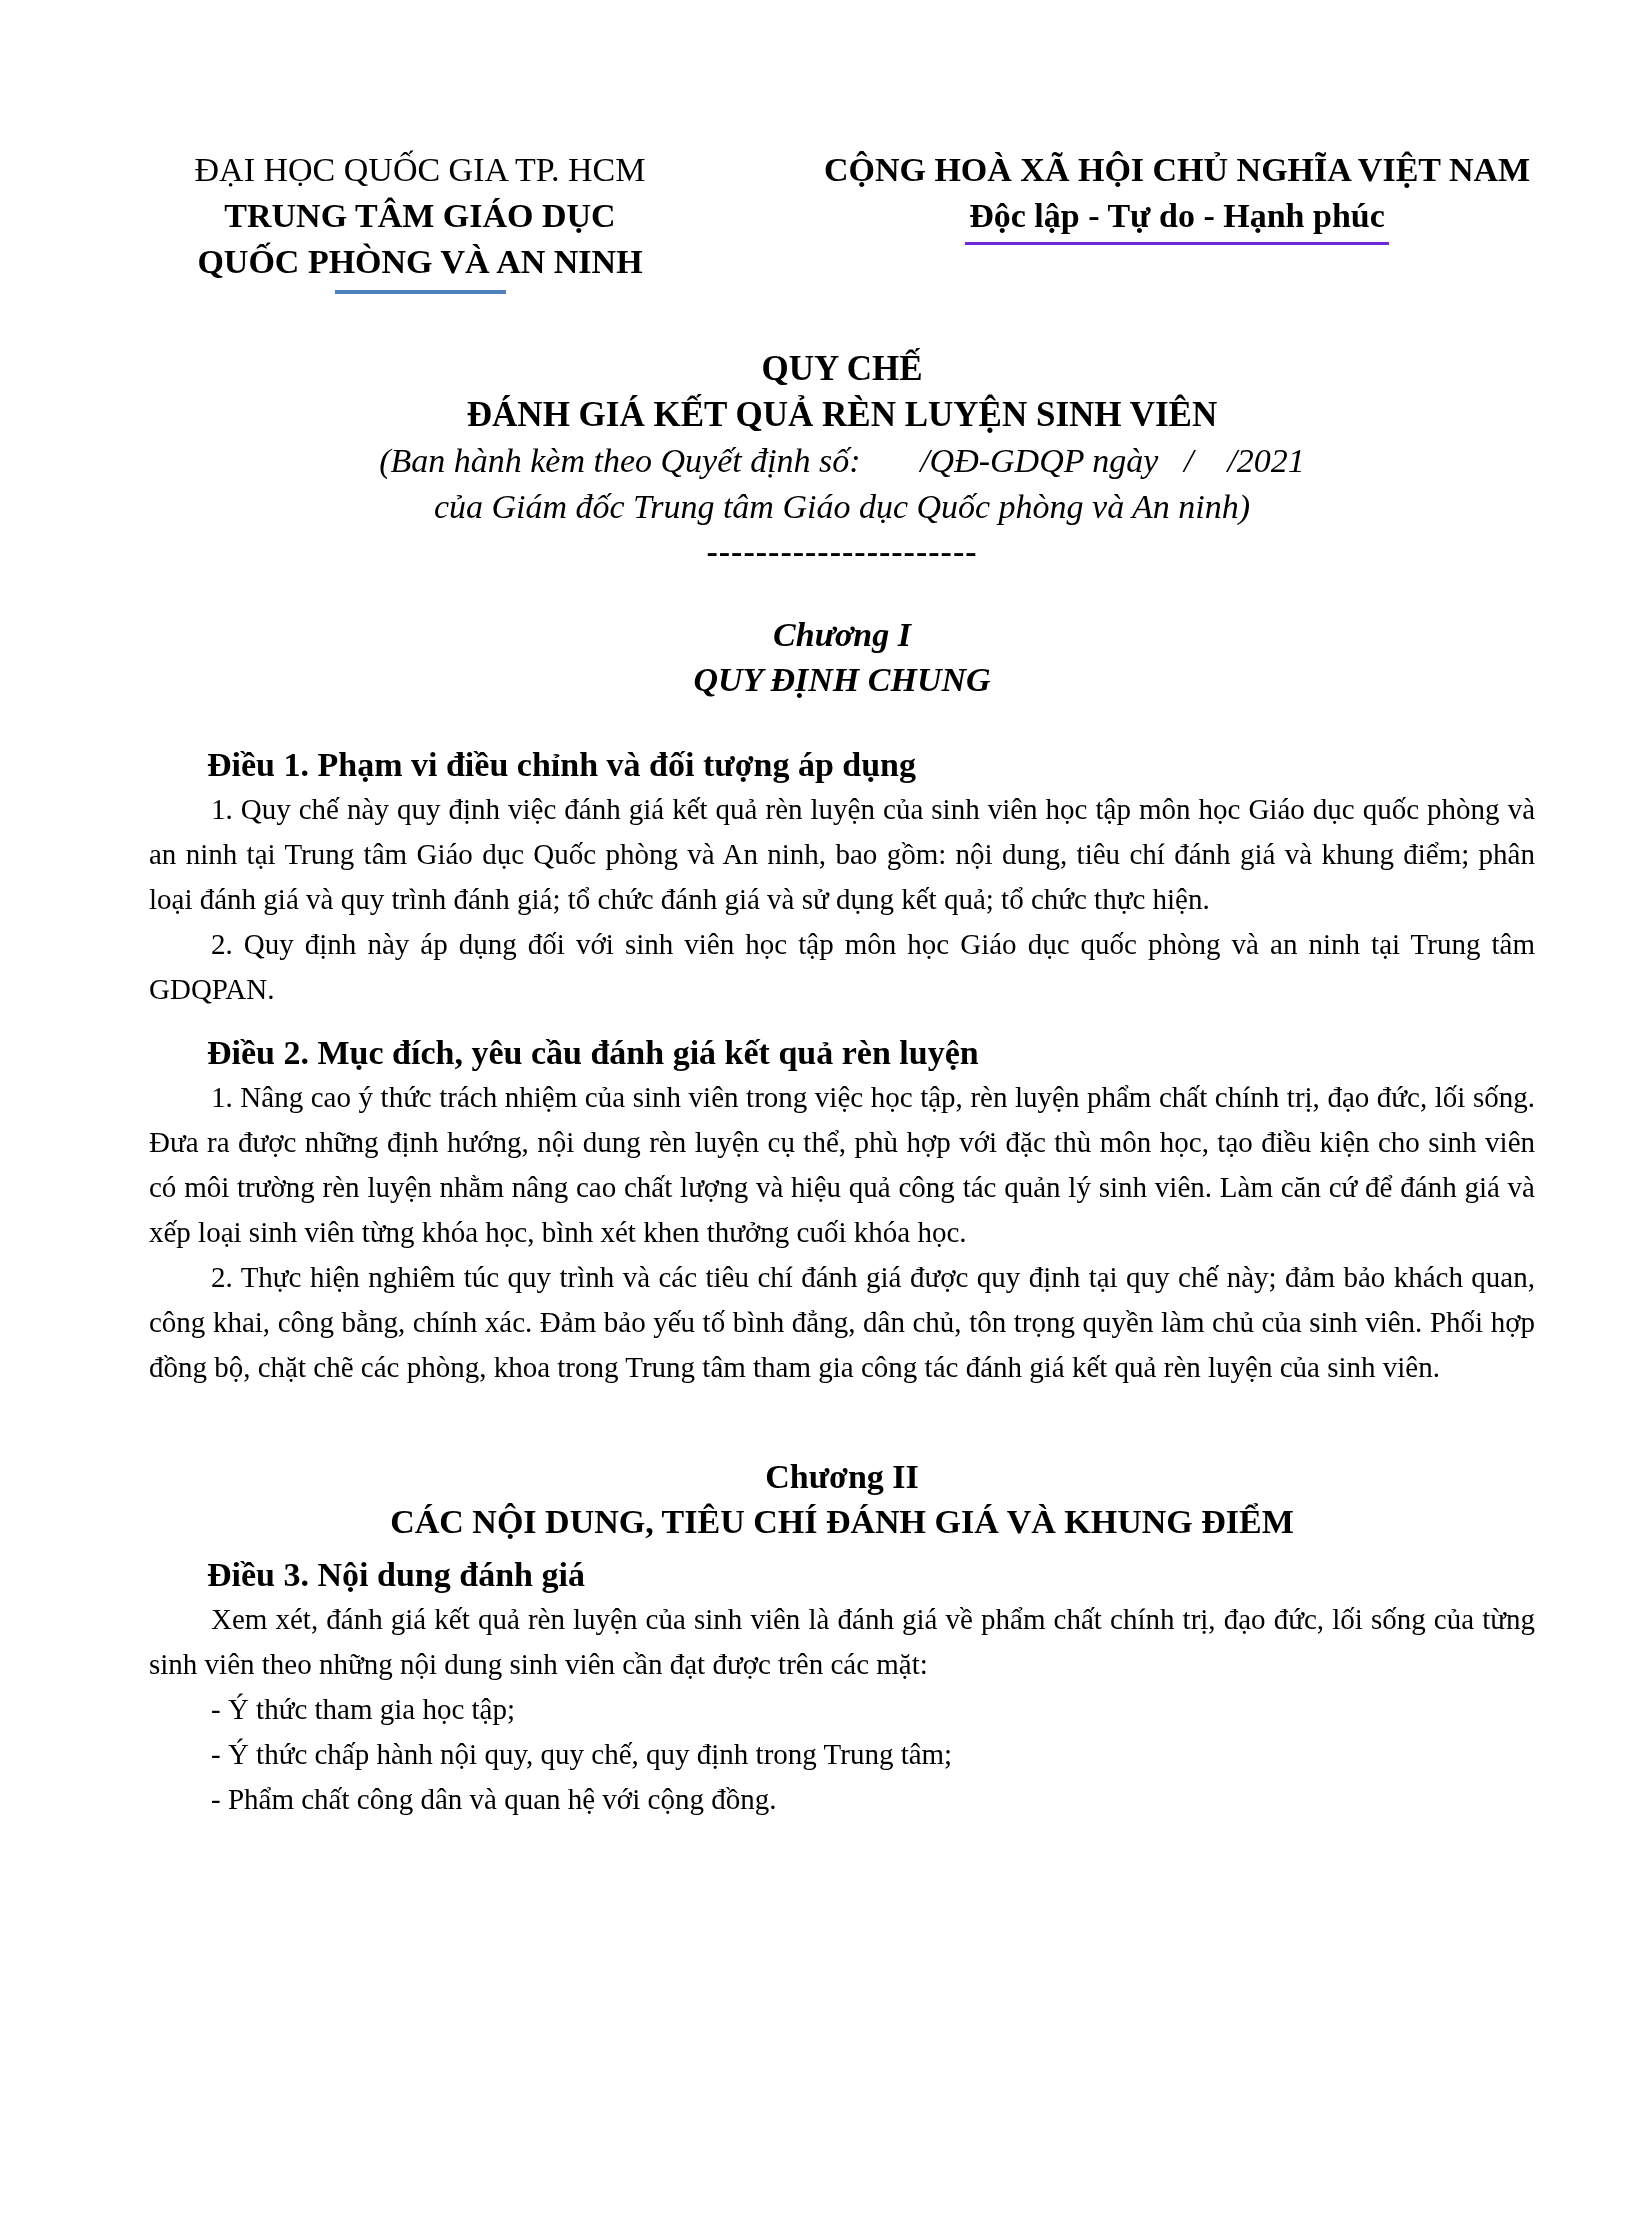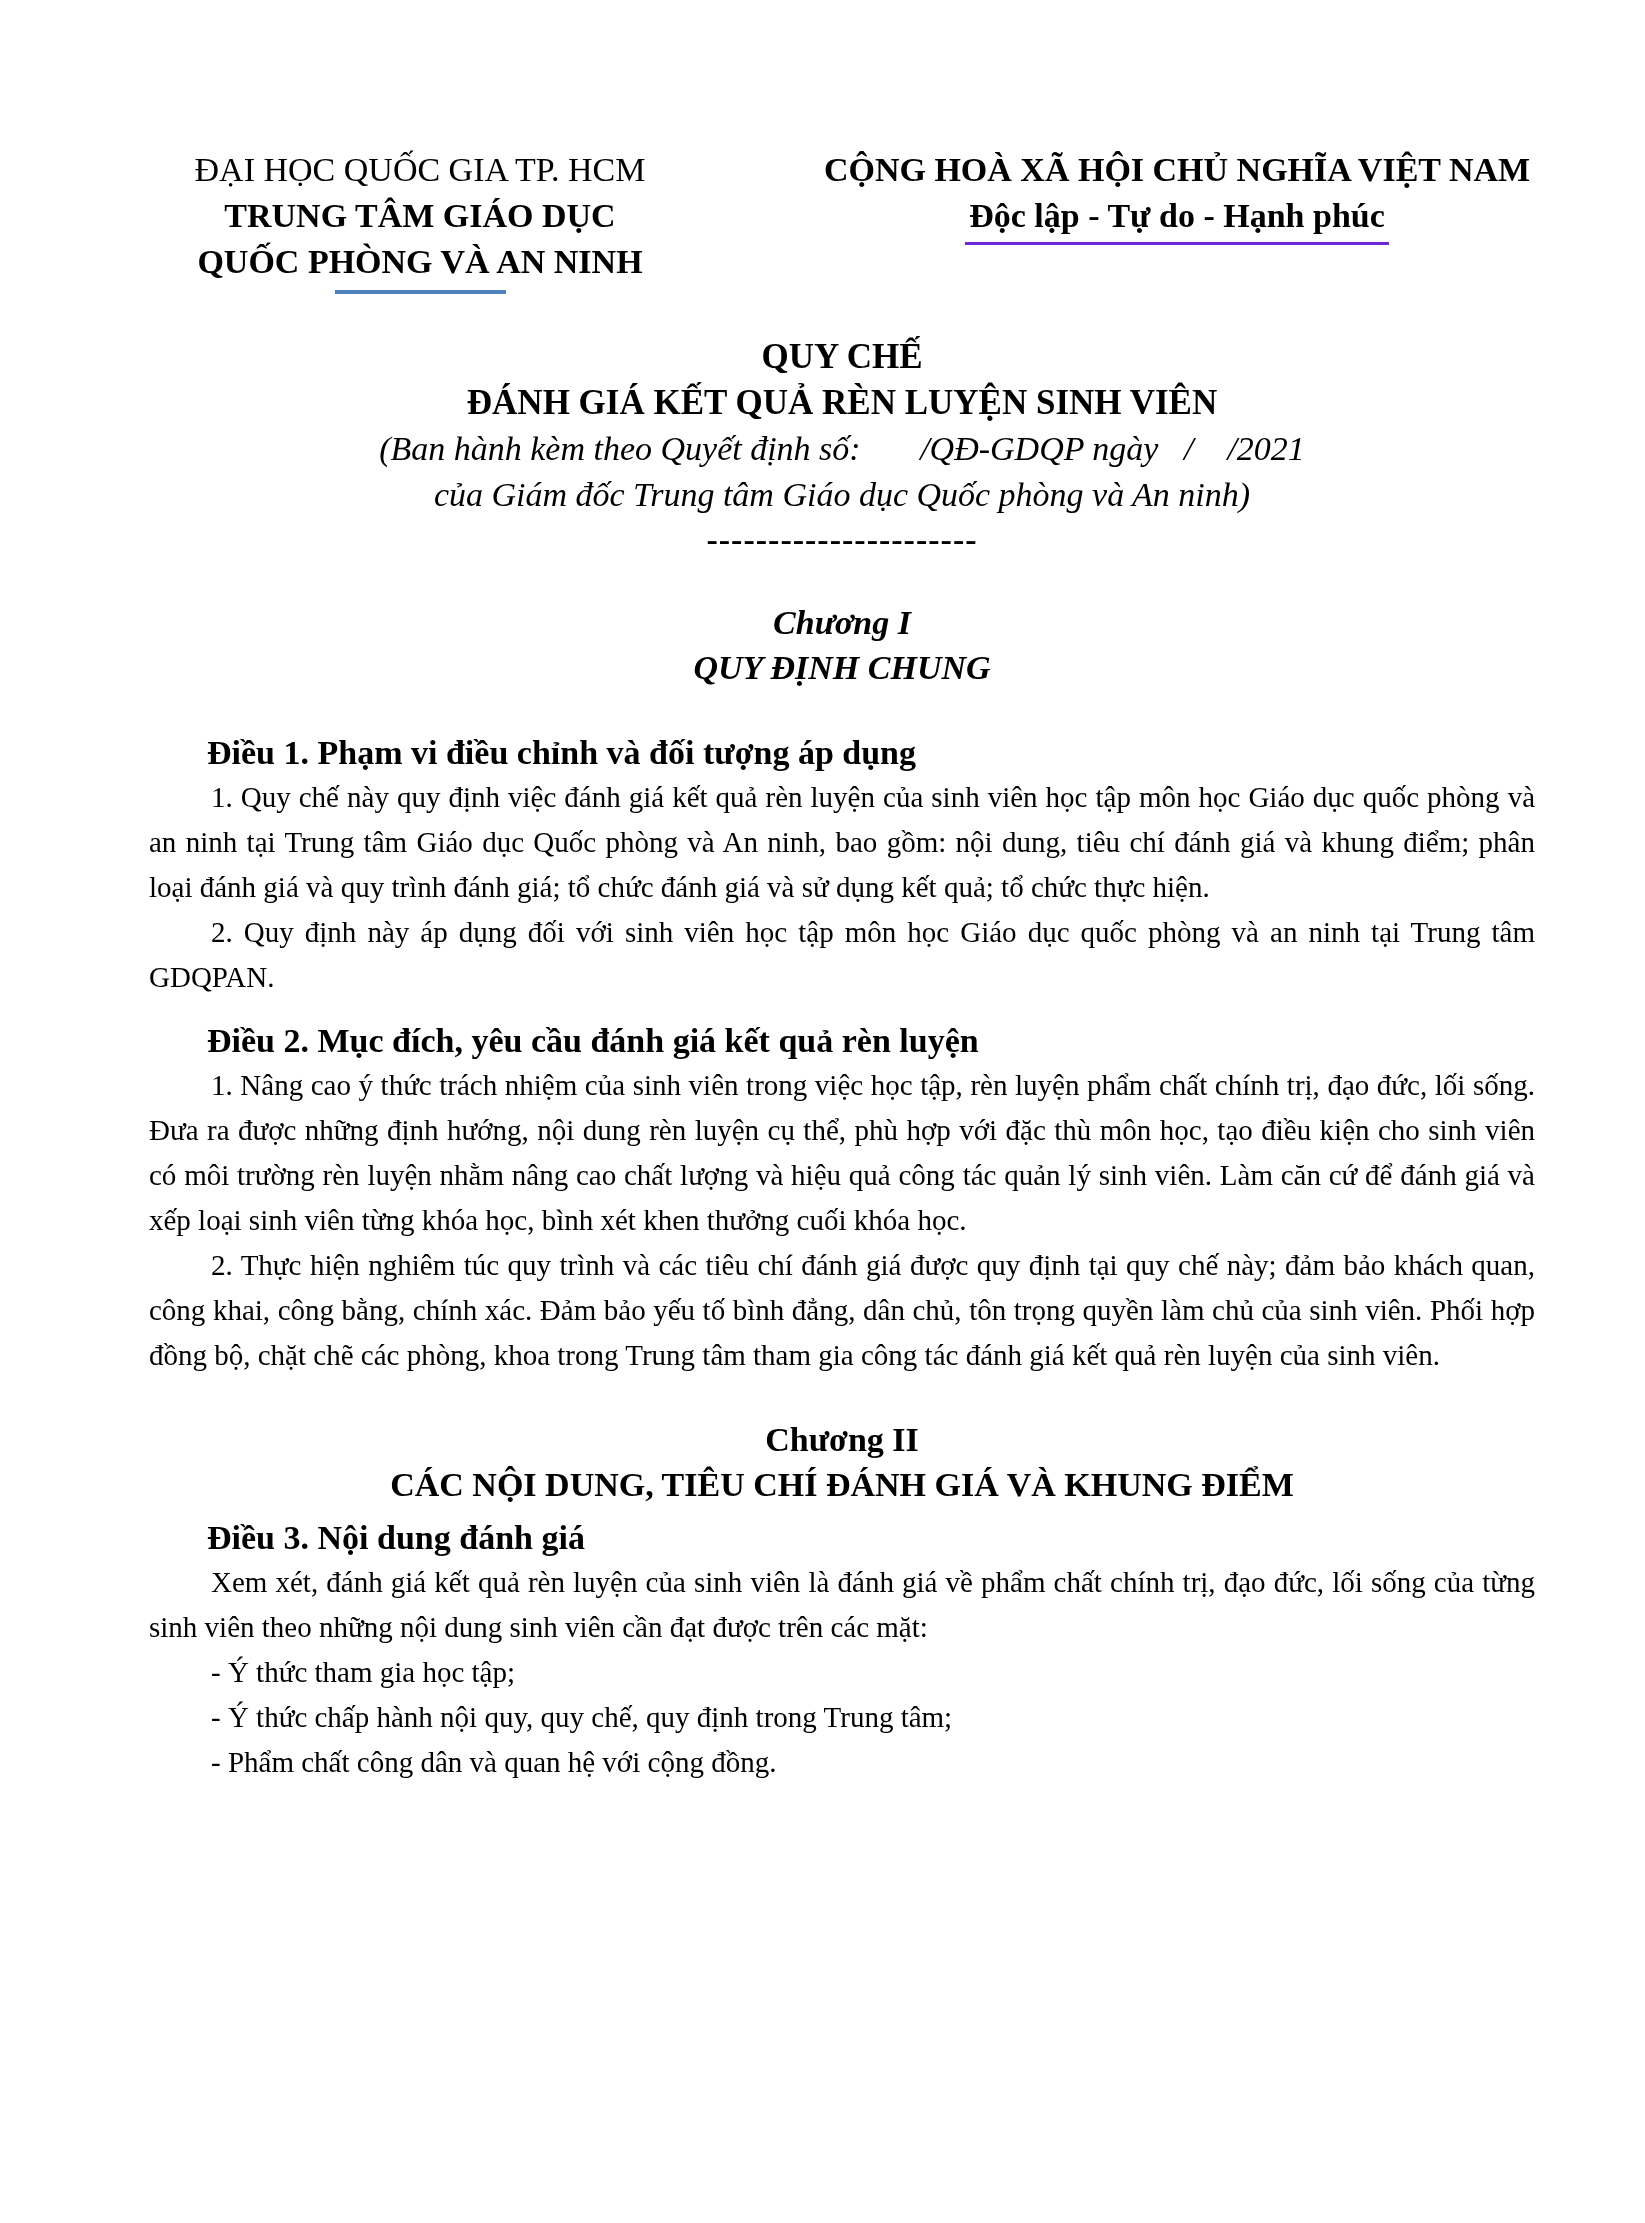--- a/index.html
+++ b/index.html
@@ -14,28 +14,28 @@
     position:relative;
     overflow:hidden;
   }
   .header { display:flex; justify-content:space-between; align-items:flex-start; }
   .header-left { width:542px; text-align:center; font-size:34px; line-height:46px; }
   .header-right { width:716px; text-align:center; font-size:34px; line-height:46px; white-space:nowrap; }
   .bold { font-weight:bold; }
   .org-underline { width:171px; height:4px; background:#4f81bd; margin:5px auto 0 auto; }
   .motto { display:inline-block; font-weight:bold; border-bottom:3px solid #6d28d9; padding:0 4px 3px 4px; }
 
-  .title-block { text-align:center; margin-top:40px; }
+  .title-block { text-align:center; margin-top:52px; }
   .doc-title { font-weight:bold; font-size:35px; line-height:46px; }
   .doc-subtitle { font-style:italic; font-size:34px; line-height:46px; white-space:pre-wrap; }
   .divider { font-size:34px; line-height:44px; letter-spacing:1px; font-weight:bold; }
 
   .chapter { text-align:center; font-weight:bold; font-size:34px; line-height:45px; }
   .chapter-1 { margin-top:38px;font-style:italic; }
-  .chapter-2 { margin-top:39px; }
+  .chapter-2 { margin-top:64px; }
 
   .article-heading { font-weight:bold; font-size:34px; line-height:45px; text-indent:58px; }
   .article-1 { margin-top:40px; }
   .article-2 { margin-top:18px; }
   .article-3 { margin-top:8px; }
 
   p.body {
     font-size:29px; line-height:45px;
     text-align:justify;
     text-indent:62px;

